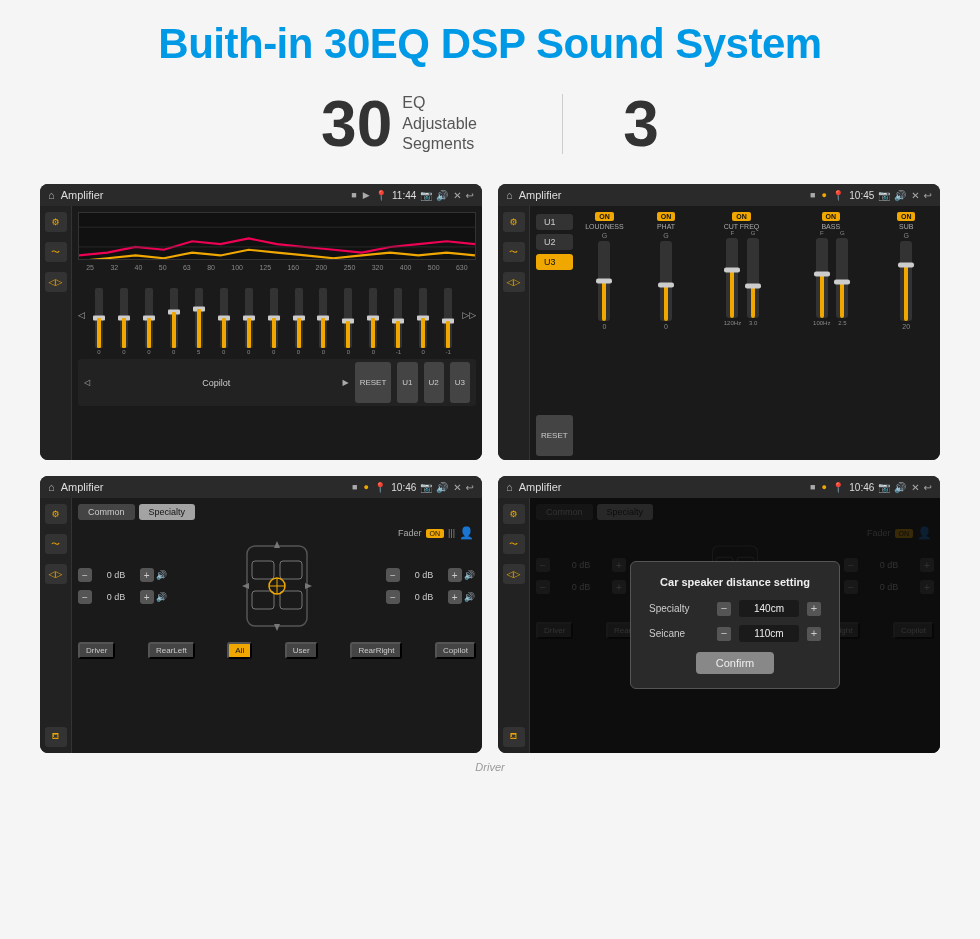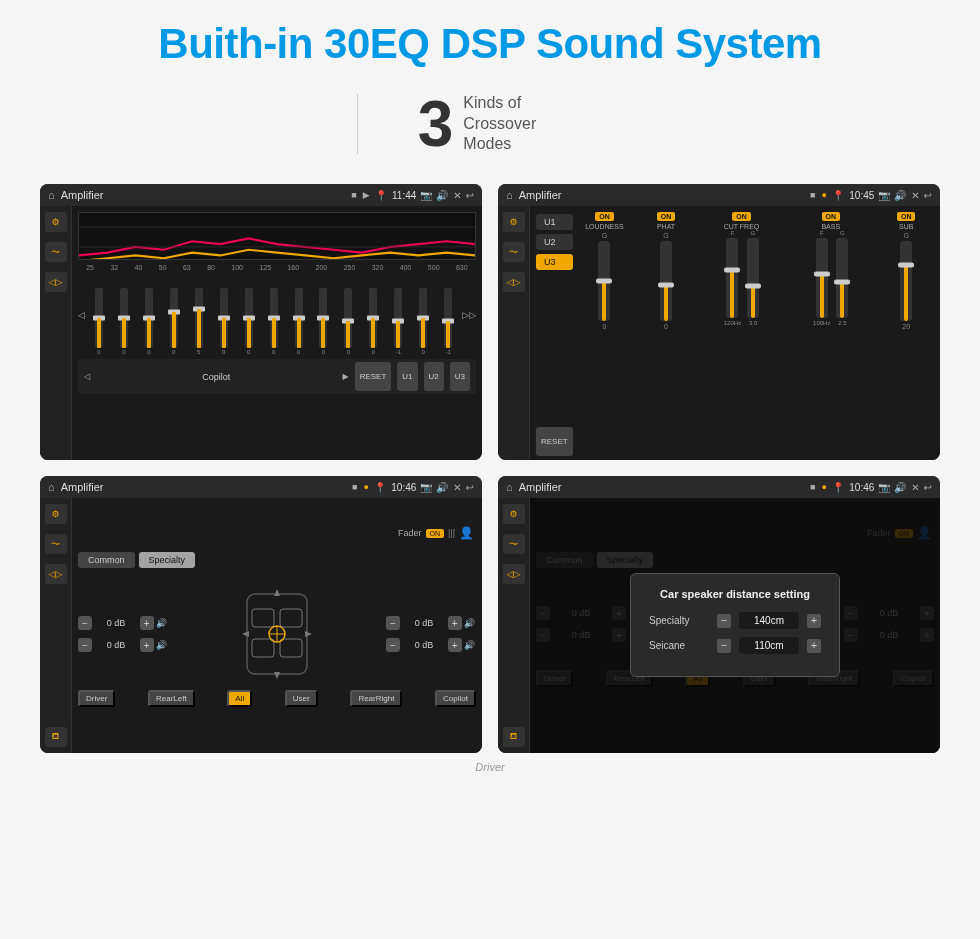--- a/index.html
+++ b/index.html
@@ -198,21 +198,21 @@
     .eq-bottom-bar span {
       color: #aaa;
       font-size: 8px;
     }
     .eq-btn {
       background: #444;
       color: #ccc;
       border: none;
       border-radius: 3px;
       font-size: 8px;
-      padding: 10px 5px;
+      padding: 16px 5px;
       cursor: pointer;
     }
     .u-btn {
       background: #333;
       color: #ccc;
       border-radius: 3px;
       padding: 3px 8px;
       font-size: 9px;
     }
     .u-btn-active {
@@ -262,21 +262,20 @@
       gap: 4px;
       margin-bottom: 8px;
     }
     .tab-btn {
       background: #444;
       color: #ccc;
       border-radius: 3px;
       padding: 3px 10px;
       font-size: 9px;
       cursor: pointer;
-      margin-top: 48px;
     }
     .tab-btn-active {
       background: #a3a3a3;
       color: #111;
     }
     .fader-on {
       background: #f0a800;
       color: #111;
       font-size: 7px;
       padding: 1px 4px;
@@ -389,24 +388,27 @@
       font-style: italic;
       margin-top: 8px;
     }
   </style>
 </head>
 <body>
 
 <h1 class="page-title">Buith-in 30EQ DSP Sound System</h1>
 
 <div class="stats-row">
+  <div class="stat-block">
+    <span class="stat-number">30</span>
+    <span class="stat-text">EQ Adjustable<br>Segments</span>
+  </div>
   <div class="stat-divider"></div>
   <div class="stat-block">
     <span class="stat-number">3</span>
-    <span class="stat-text">Kinds of<br>Crossover Modes</span>
   </div>
 </div>
 
 <div class="screens-grid">
 
   <div class="screen-card">
     <div class="screen-header">
       <span class="screen-header-icon">⌂</span>
       <span class="screen-header-title">Amplifier</span>
       <span style="color:#aaa;font-size:9px;">■</span>
@@ -892,20 +894,23 @@
               <div class="plus-minus-btn">+</div>
             </div>
 
             <div class="dialog-row">
               <span class="dialog-label">Seicane</span>
               <div class="plus-minus-btn">−</div>
               <div class="dialog-value">110cm</div>
               <div class="plus-minus-btn">+</div>
             </div>
 
+            <div class="dialog-btn-row">
+              <button class="confirm-btn">Confirm</button>
+            </div>
           </div>
         </div>
       </div>
     </div>
   </div>
 
 </div>
 
 <div class="watermark">Driver</div>
 

